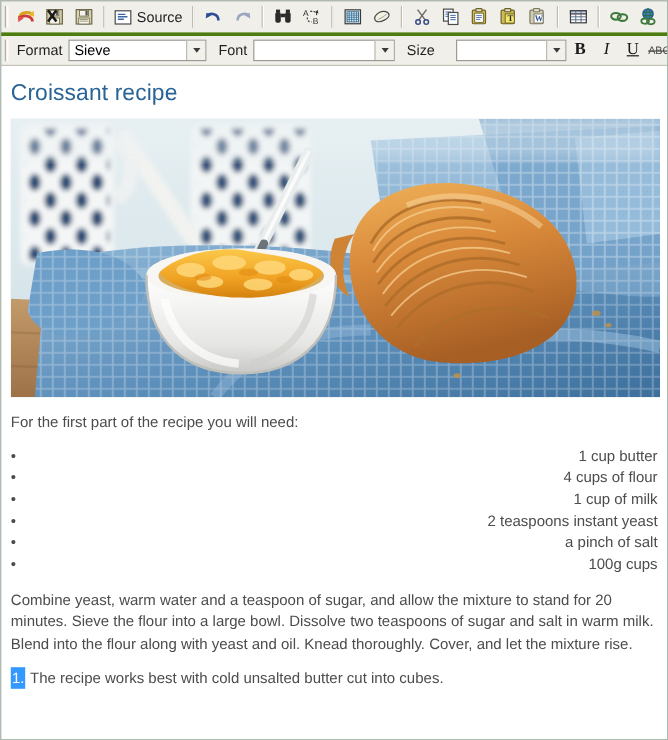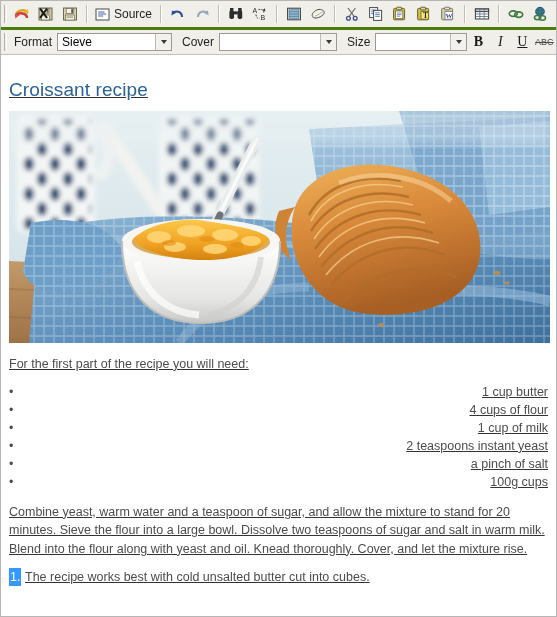--- a/index.html
+++ b/index.html
@@ -151,23 +151,22 @@
   .fmt-btn.i { font-style: italic; font-family: "Liberation Serif", serif; font-size:14px;}
   .fmt-btn.u { text-decoration: underline; font-family: "Liberation Serif", serif; font-size:14px;}
   .fmt-btn.strike { font-size: 9px; letter-spacing:0px; text-decoration: line-through; color:#4a4a4a;}
 
   
   .editor {
     flex: 1 1 auto;
     background: #ffffff;
     overflow: hidden;
     position: relative;
-    padding: 12px 8px;
+    padding: 0 8px;
     box-sizing: border-box;
-    text-decoration: underline;
   }
   h1.doc-title {
     font-size: 19px;
     font-weight: normal;
     color: #2a6496;
     margin: 12px 0 10px 0;
     line-height: 1.15;
     letter-spacing: 0.1px;
   }
   .photo {
@@ -437,30 +436,30 @@
         <span class="combo-label">Format</span>
         <div class="combo format">
           <span class="val">Sieve</span>
           <span class="arrowbox">
               <span class="caret-dn"></span>
             </span>
         </div>
       </div>
 
       <div class="combo-group" style="margin-left:6px;">
-        <span class="combo-label">Cover</span>
+        <span class="combo-label">Font</span>
         <div class="combo font">
           <span class="val"></span>
           <span class="arrowbox">
               <span class="caret-dn"></span>
             </span>
         </div>
       </div>
 
-      <div class="combo-group" style="margin-left:6px;">
+      <div class="combo-group" style="margin-left:6px;gap:13px;">
         <span class="combo-label">Size</span>
         <div class="combo size">
           <span class="val"></span>
           <span class="arrowbox">
               <span class="caret-dn"></span>
             </span>
         </div>
       </div>
 
       <div class="fmt-btn b">B</div>

